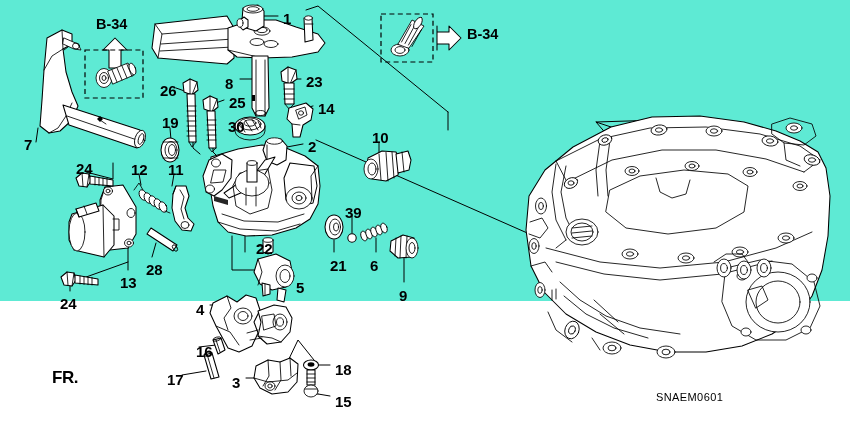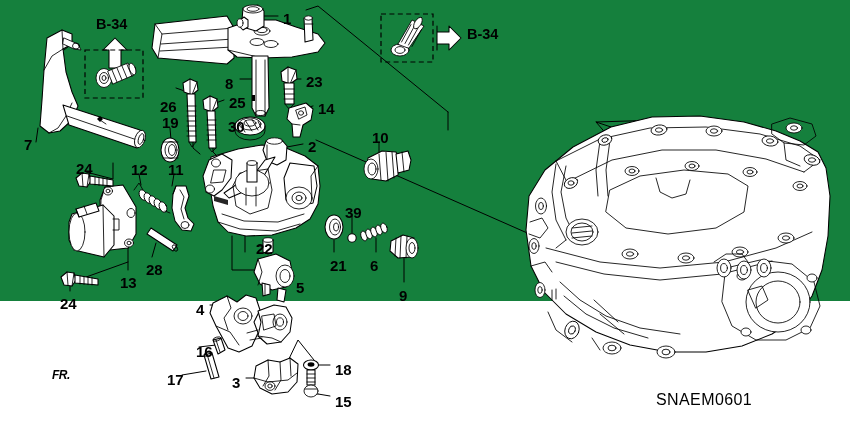--- a/index.html
+++ b/index.html
@@ -1,25 +1,25 @@
 <!DOCTYPE html>
 <html><head>
 <meta charset="utf-8">
 <style>
   html,body{margin:0;padding:0;background:#fff;}
   body{width:850px;height:425px;overflow:hidden;
        font-family:"Liberation Sans","DejaVu Sans",sans-serif;}
-  #stage{position:relative;width:850px;height:301px;background:#15803d;}
+  #stage{position:relative;width:850px;height:301px;background:#5eead4;}
   #art{position:absolute;left:0;top:0;width:850px;height:425px;}
   .lbl{position:absolute;font-family:"Liberation Sans","DejaVu Sans",sans-serif;
        font-size:15px;font-weight:700;color:#000;line-height:1;white-space:nowrap;
        letter-spacing:-0.2px;}
   .lbl.sec{font-size:14.5px;font-weight:700;letter-spacing:0px;}
-  .lbl.code{font-size:16px;font-weight:400;letter-spacing:0.4px;}
-  .lbl.fr{font-size:12px;font-weight:700;font-style:italic;letter-spacing:-0.5px;text-align:right;}
+  .lbl.code{font-size:11px;font-weight:400;letter-spacing:0.4px;}
+  .lbl.fr{font-size:17px;font-weight:700;letter-spacing:-0.5px;text-align:right;}
 </style>
 </head>
 <body>
 
 <div id="stage">
 
   <svg id="art" viewBox="0 0 850 425" xmlns="http://www.w3.org/2000/svg">
     <defs>
       <style>
         .s{fill:none;stroke:#000;stroke-width:1.05;stroke-linecap:round;stroke-linejoin:round;}
@@ -508,21 +508,21 @@
   <div class="lbl sec" style="left:467px;top:27px;">B-34</div>
 
   <div class="lbl fr" style="left:52px;top:369px;">FR.</div>
 
   <div class="lbl code" style="left:656px;top:392px;">SNAEM0601</div>
 
   <div id="callout-layer">
       <div class="lbl" style="left: 283px; top: 11px;">1</div>
       <div class="lbl" style="left: 225px; top: 76px;">8</div>
       <div class="lbl" style="left: 306px; top: 74px;">23</div>
-      <div class="lbl" style="left: 160px; top: 83px; margin-top: 16px;">26</div>
+      <div class="lbl" style="left: 160px; top: 83px;">26</div>
       <div class="lbl" style="left: 229px; top: 95px;">25</div>
       <div class="lbl" style="left: 318px; top: 101px;">14</div>
       <div class="lbl" style="left: 228px; top: 119px;">30</div>
       <div class="lbl" style="left: 162px; top: 115px;">19</div>
       <div class="lbl" style="left: 24px; top: 137px;">7</div>
       <div class="lbl" style="left: 308px; top: 139px;">2</div>
       <div class="lbl" style="left: 372px; top: 130px;">10</div>
       <div class="lbl" style="left: 76px; top: 161px;">24</div>
       <div class="lbl" style="left: 131px; top: 162px;">12</div>
       <div class="lbl" style="left: 168px; top: 162px;">11</div>

